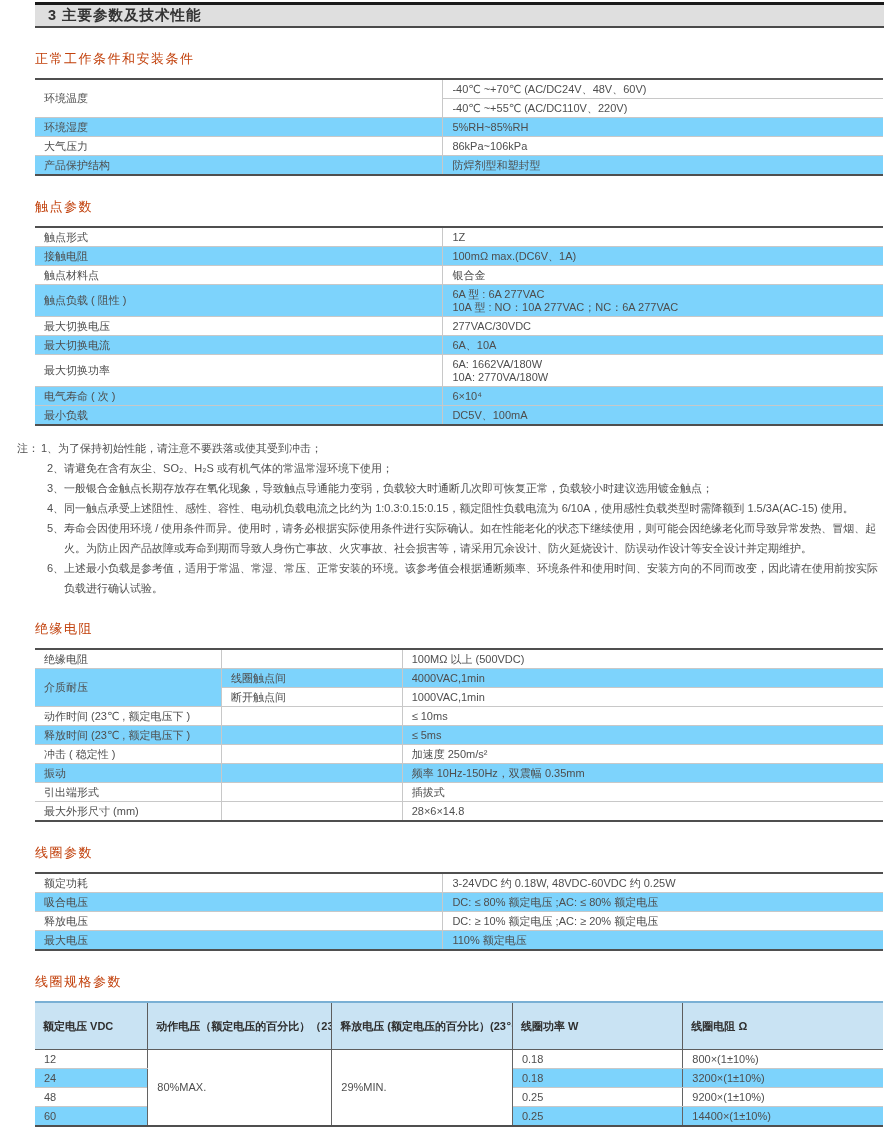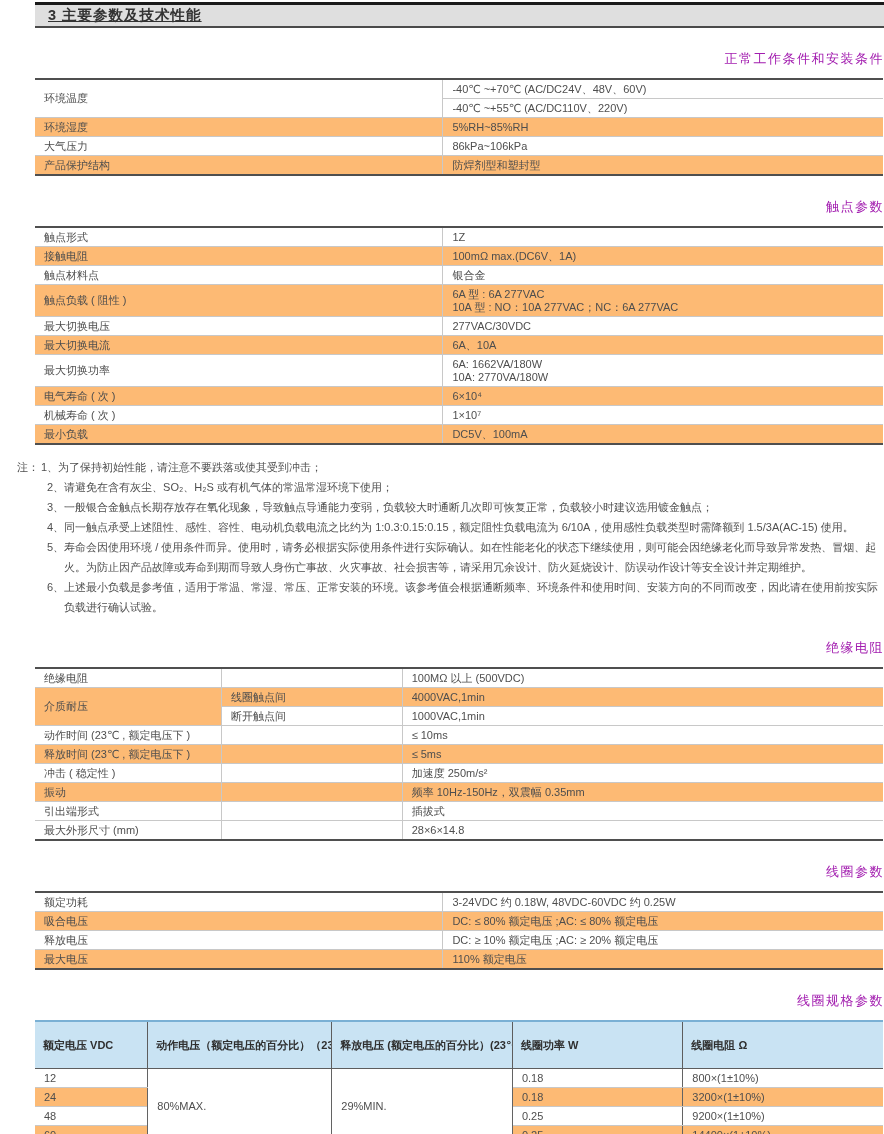--- a/index.html
+++ b/index.html
@@ -13,43 +13,43 @@
   .title-band {
     margin:2px 0 0 35px;
     border-top:3px solid #1a1a1a;
     border-bottom:2px solid #4a4a4a;
     background:#dfdfdf;
     height:26px;
     display:flex; align-items:center;
   }
   .title-band .title-text {
     font-size:14.5px; font-weight:bold; color:#333333;
-    padding-left:13px; letter-spacing:1px;text-decoration:underline;
+    padding-left:13px; letter-spacing:1px;
   }
   .sec-heading {
     margin:22px 0 0 35px;
-    font-size:13px; color:#a21caf; letter-spacing:1.5px;text-align:right;
+    font-size:13px; color:#c2410c; letter-spacing:1.5px;
   }
   .tbl-wrap { margin:10px 1px 0 35px; }
   table.datatable {
     width:100%; border-collapse:collapse; table-layout:fixed;
     font-size:11px; color:#4e4e4e;
     border-top:2px solid #4f4f4f;
     border-bottom:2px solid #4f4f4f;
     border-left:hidden; border-right:hidden;
   }
   table.datatable td {
     border:1px solid #c8c8c8;
     padding:2.5px 9px;
     line-height:13px;
     vertical-align:middle;
     overflow:hidden;
     white-space:normal;
   }
-  table.datatable tr.shade > td { background:#fdba74; }
+  table.datatable tr.shade > td { background:#7dd3fc; }
   
   .t-2col col.c0 { width:48.1%; }
   .t-2col col.c1 { width:51.9%; }
   
   .t-perf col.c0 { width:22.0%; }
   .t-perf col.c1 { width:21.3%; }
   .t-perf col.c2 { width:56.7%; }
   
   .t-spec col.c0 { width:13.3%; }
   .t-spec col.c1 { width:21.7%; }
@@ -148,24 +148,20 @@
           <td>6A、10A</td>
         </tr>
         <tr>
           <td>最大切换功率</td>
           <td>6A: 1662VA/180W<br>10A: 2770VA/180W</td>
         </tr>
         <tr class="shade">
           <td>电气寿命 ( 次 )</td>
           <td>6×10⁴</td>
         </tr>
-        <tr>
-          <td>机械寿命 ( 次 )</td>
-          <td>1×10⁷</td>
-        </tr>
         <tr class="shade">
           <td>最小负载</td>
           <td>DC5V、100mA</td>
         </tr>
       </tbody>
     </table>
   </div>
 
 <div class="notes">
     <div class="note-item first"><span class="note-prefix">注：</span>1、为了保持初始性能，请注意不要跌落或使其受到冲击；</div>

